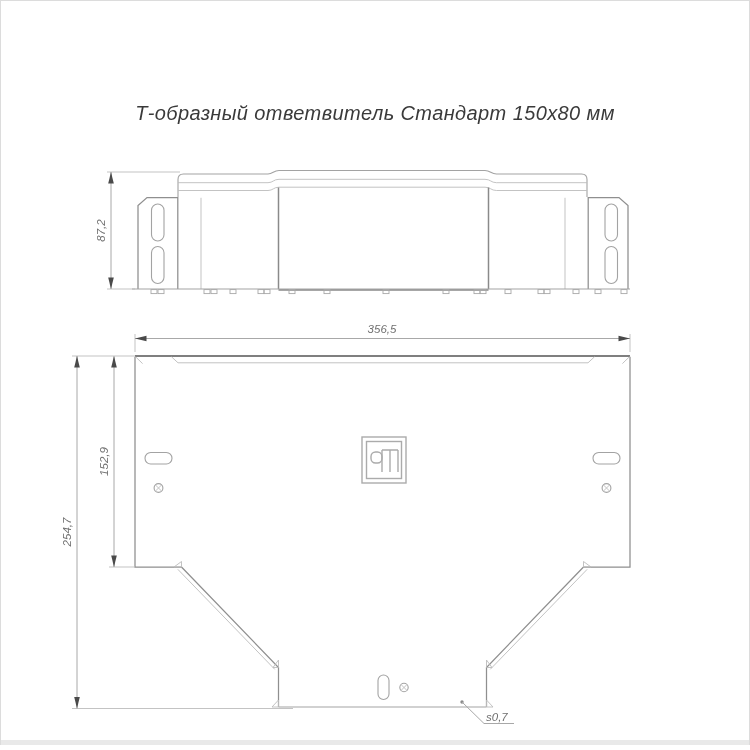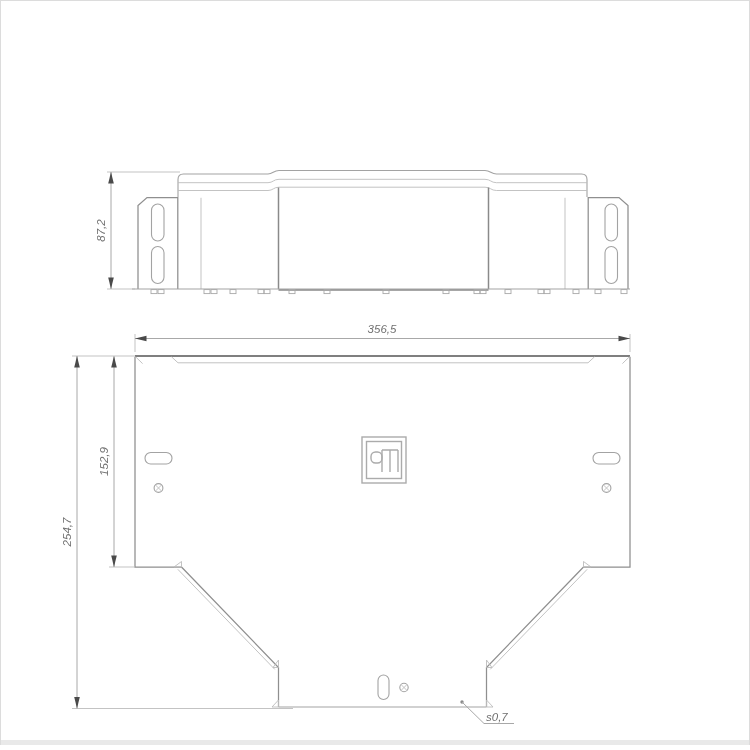--- a/index.html
+++ b/index.html
@@ -42,20 +42,21 @@
     fill:#707070;
   }
   .logoline{stroke:#ababab;stroke-width:1.4;fill:none;}
   .tab{stroke:#a8a8a8;stroke-width:0.9;fill:none;}
 </style>
 </head>
 <body>
 
 <div id="canvas">
 
+  <div id="title">Т-образный ответвитель Стандарт 150х80 мм</div>
 
   <svg width="748" height="744" viewBox="0 0 748 744">
 
     <g>
 
       <path class="mid" d="M177,196 L177,178.5 Q177,173 182.5,173 L267,173 C272,173 272.5,169.5 278,169.5"></path>
       <path class="mid" d="M278,169.5 L484,169.5 C489.5,169.5 490,173 495.5,173 L580.5,173 Q586,173 586,178.5 L586,196"></path>
       <path class="thin" d="M177,181.7 L267,181.7 C272,181.7 272.5,178.3 278,178.3 L484,178.3 C489.5,178.3 490,181.7 495.5,181.7 L586,181.7"></path>
       <path class="thin" d="M177,189.5 L267,189.5 C272,189.5 272.5,186.2 278,186.2 L484,186.2 C489.5,186.2 490,189.5 495.5,189.5 L586,189.5"></path>
 

